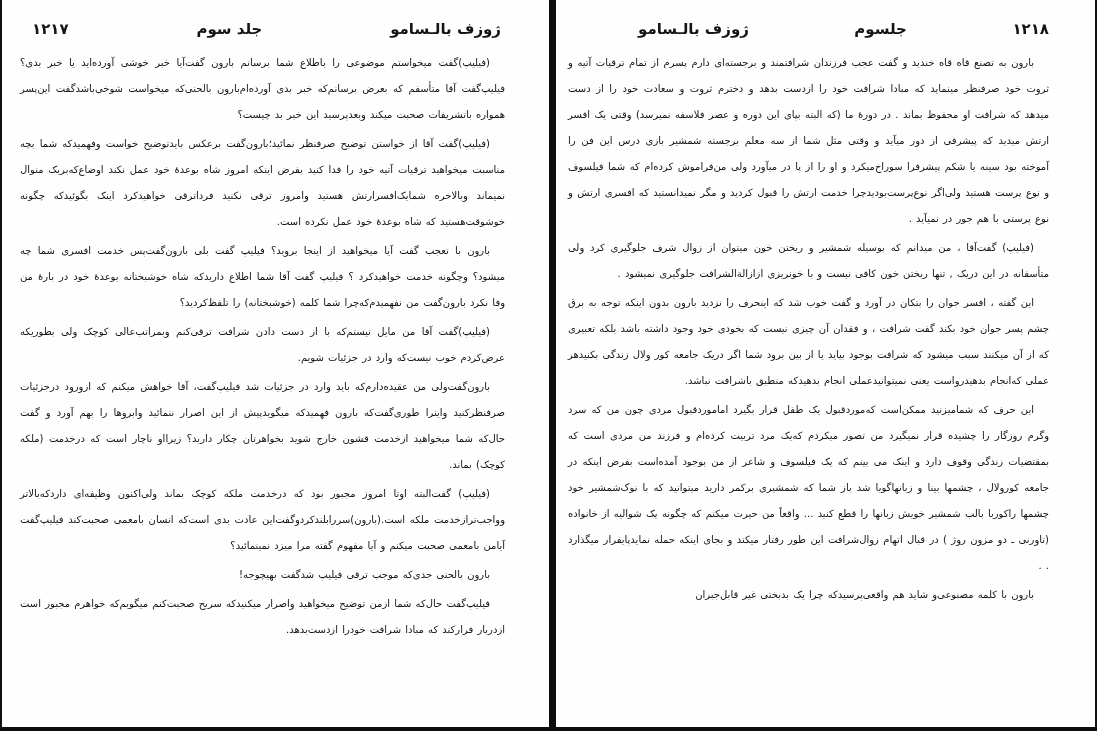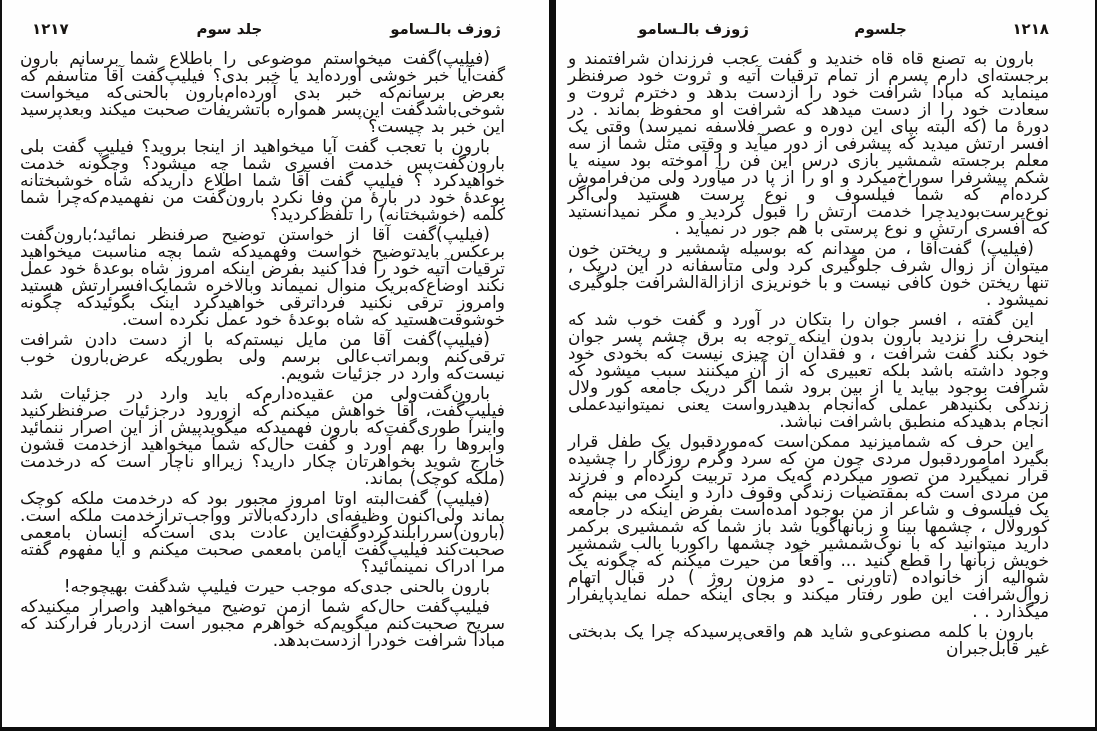--- a/index.html
+++ b/index.html
@@ -40,22 +40,22 @@
     font-weight: bold;
     font-size: 15px;
     margin-bottom: 12px;
   }
   .page-right .page-header { padding-left: 70px; }
   .page-left  .page-header { padding-right: 4px; padding-left: 12px; }
 
   .page-number { letter-spacing: 1px; }
 
   .body-text {
-    font-size: 17px;
-    line-height: 17px;
+    font-size: 10px;
+    line-height: 26px;
     text-align: justify;
   }
   .body-text p {
     margin: 0 0 3px 0;
     text-indent: 15px;
     word-spacing: 1px;
   }
 </style>
 </head>
 <body>
@@ -82,21 +82,21 @@
 </div>
 
 <div class="page page-left">
   <div class="page-header">
     <span class="book-title">ژوزف بالـسامو</span>
     <span class="volume-title">جلد سوم</span>
     <span class="page-number">۱۲۱۷</span>
   </div>
   <div class="body-text">
     <p>(فیلیپ)گفت میخواستم موضوعی را باطلاع شما برسانم بارون گفت‌آیا خبر خوشی آورده‌اید یا خبر بدی؟ فیلیپ‌گفت آقا متأسفم که بعرض برسانم‌که خبر بدی آورده‌ام‌بارون بالحنی‌که میخواست شوخی‌باشدگفت این‌پسر همواره باتشریفات صحبت میکند وبعدپرسید این خبر بد چیست؟</p>
+    <p>(فیلیپ)گفت آقا از خواستن توضیح صرفنظر نمائید؛بارون‌گفت برعکس بایدتوضیح خواست وفهمیدکه شما بچه مناسبت میخواهید ترقیات آتیه خود را فدا کنید بفرض اینکه امروز شاه بوعدهٔ خود عمل نکند اوضاع‌که‌بریک منوال نمیماند وبالاخره شمایک‌افسرارتش هستید وامروز ترقی نکنید فرداترقی خواهیدکرد اینک بگوئیدکه چگونه خوشوقت‌هستید که شاه بوعدهٔ خود عمل نکرده است.</p>
     <p>بارون با تعجب گفت آیا میخواهید از اینجا بروید؟ فیلیپ گفت بلی بارون‌گفت‌پس خدمت افسری شما چه میشود؟ وچگونه خدمت خواهیدکرد ؟ فیلیپ گفت آقا شما اطلاع داریدکه شاه خوشبختانه بوعدهٔ خود در بارهٔ من وفا نکرد بارون‌گفت من نفهمیدم‌که‌چرا شما کلمه (خوشبختانه) را تلفظ‌کردید؟</p>
-    <p>(فیلیپ)گفت آقا از خواستن توضیح صرفنظر نمائید؛بارون‌گفت برعکس بایدتوضیح خواست وفهمیدکه شما بچه مناسبت میخواهید ترقیات آتیه خود را فدا کنید بفرض اینکه امروز شاه بوعدهٔ خود عمل نکند اوضاع‌که‌بریک منوال نمیماند وبالاخره شمایک‌افسرارتش هستید وامروز ترقی نکنید فرداترقی خواهیدکرد اینک بگوئیدکه چگونه خوشوقت‌هستید که شاه بوعدهٔ خود عمل نکرده است.</p>
-    <p>(فیلیپ)گفت آقا من مایل نیستم‌که با از دست دادن شرافت ترقی‌کنم وبمراتب‌عالی برسم ولی بطوریکه عرض‌بارون خوب نیست‌که وارد در جزئیات شویم.</p>
+    <p>(فیلیپ)گفت آقا من مایل نیستم‌که با از دست دادن شرافت ترقی‌کنم وبمراتب‌عالی کوچک ولی بطوریکه عرض‌کردم خوب نیست‌که وارد در جزئیات شویم.</p>
     <p>بارون‌گفت‌ولی من عقیده‌دارم‌که باید وارد در جزئیات شد فیلیپ‌گفت، آقا خواهش میکنم که ازورود درجزئیات صرفنظرکنید واینرا طوری‌گفت‌که بارون فهمیدکه میگویدپیش از این اصرار ننمائید وابروها را بهم آورد و گفت حال‌که شما میخواهید ازخدمت قشون خارج شوید بخواهرتان چکار دارید؟ زیرااو ناچار است که درخدمت (ملکه کوچک) بماند.</p>
-    <p>(فیلیپ) گفت‌البته اوتا امروز مجبور بود که درخدمت ملکه کوچک بماند ولی‌اکنون وظیفه‌ای داردکه‌بالاتر وواجب‌ترازخدمت ملکه است.(بارون)سررابلندکردوگفت‌این عادت بدی است‌که انسان بامعمی صحبت‌کند فیلیپ‌گفت آیامن بامعمی صحبت میکنم و آیا مفهوم گفته مرا ادراک نمینمائید؟</p>
-    <p>بارون بالحنی جدی‌که موجب حیرت فیلیپ شدگفت بهیچوجه!</p>
+    <p>(فیلیپ) گفت‌البته اوتا امروز مجبور بود که درخدمت ملکه کوچک بماند ولی‌اکنون وظیفه‌ای داردکه‌بالاتر وواجب‌ترازخدمت ملکه است.(بارون)سررابلندکردوگفت‌این عادت بدی است‌که انسان بامعمی صحبت‌کند فیلیپ‌گفت آیامن بامعمی صحبت میکنم و آیا مفهوم گفته مرا میزد نمینمائید؟</p>
+    <p>بارون بالحنی جدی‌که موجب ترقی فیلیپ شدگفت بهیچوجه!</p>
     <p>فیلیپ‌گفت حال‌که شما ازمن توضیح میخواهید واصرار میکنیدکه سریح صحبت‌کنم میگویم‌که خواهرم مجبور است ازدربار فرارکند که مبادا شرافت خودرا ازدست‌بدهد.</p>
   </div>
 </div>
 
 </body></html>

